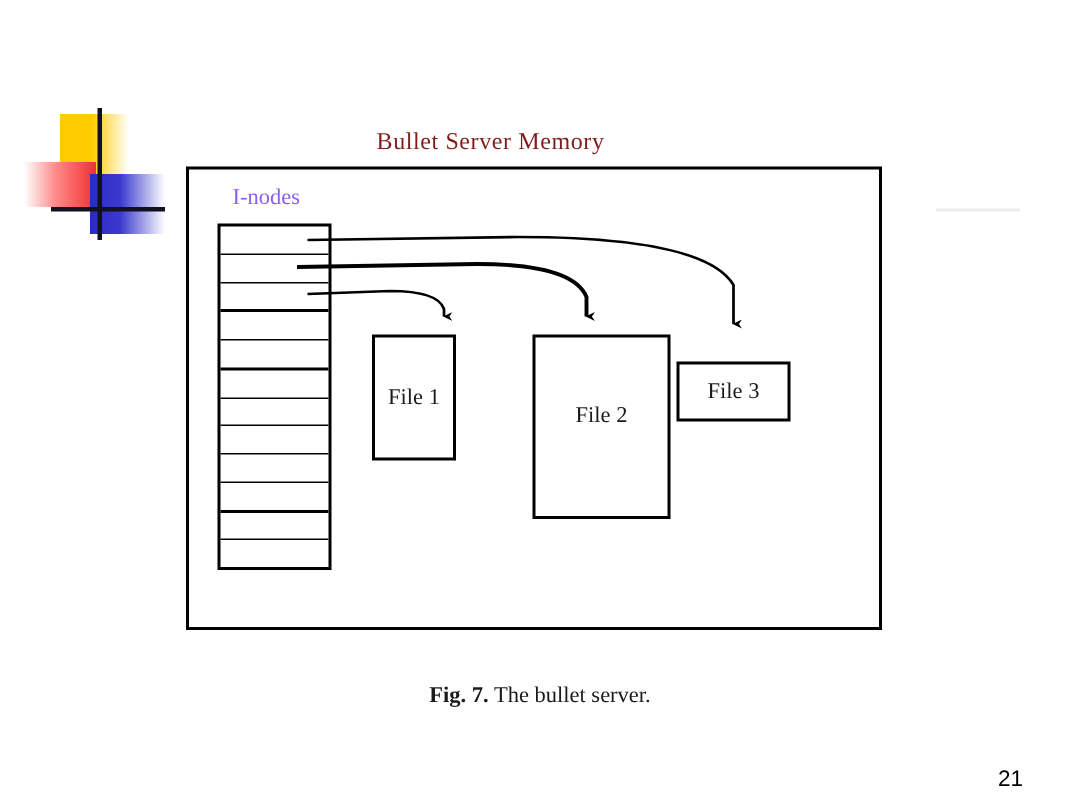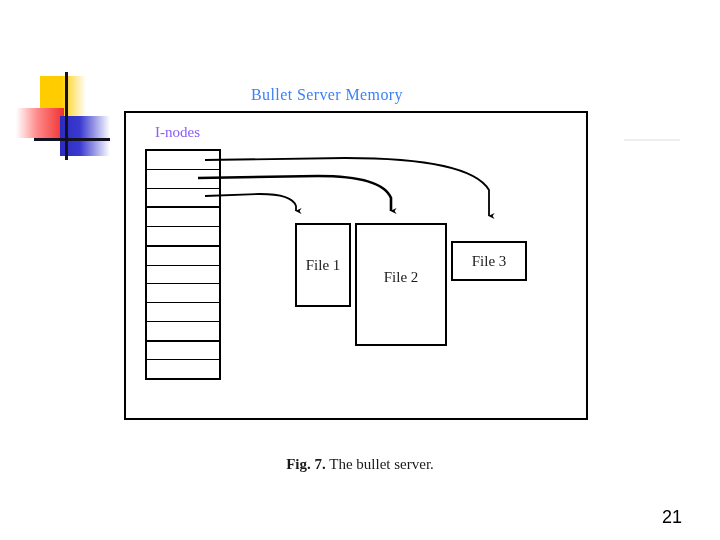--- a/index.html
+++ b/index.html
@@ -54,21 +54,21 @@
   }
 
   
   #figure-title {
     position: absolute;
     left: 0; top: 86px;
     width: 654px;
     text-align: center;
     font-size: 16px;
     letter-spacing: 0.4px;
-    color: #3b82f6;
+    color: #7f1d1d;
   }
 
   
   #memory-box {
     position: absolute;
     left: 124px; top: 111px;
     width: 464px; height: 309px;
     border: 2px solid #000000;
     box-sizing: border-box;
     background: #ffffff;
@@ -120,21 +120,21 @@
     box-sizing: border-box;
     background: #ffffff;
     display: flex;
     align-items: center;
     justify-content: center;
     font-size: 15px;
     color: #1a1a1a;
   }
   #file-box-1 {
     left: 248px; top: 223px;
-    width: 56px; height: 84px; margin-left: 47px;
+    width: 56px; height: 84px;
   }
   #file-box-2 {
     left: 355px; top: 223px;
     width: 92px; height: 123px;
     align-items: flex-start;
     padding-top: 44px;
   }
   #file-box-3 {
     left: 451px; top: 228px;
     width: 76px; height: 40px; margin-top: 13px;
@@ -159,21 +159,21 @@
   }
   #figure-caption .cap-label {
     font-weight: bold;
   }
 
   
   #page-number {
     position: absolute;
     right: 38px;
     bottom: 12px;
-    font-size: 18px;
+    font-size: 15px;
     font-family: "Liberation Sans", sans-serif;
     color: #000000;
     text-align: center;
   }
 </style>
 </head>
 <body>
 
 <div id="slide-logo">
   <div class="logo-sq logo-yellow"></div>

